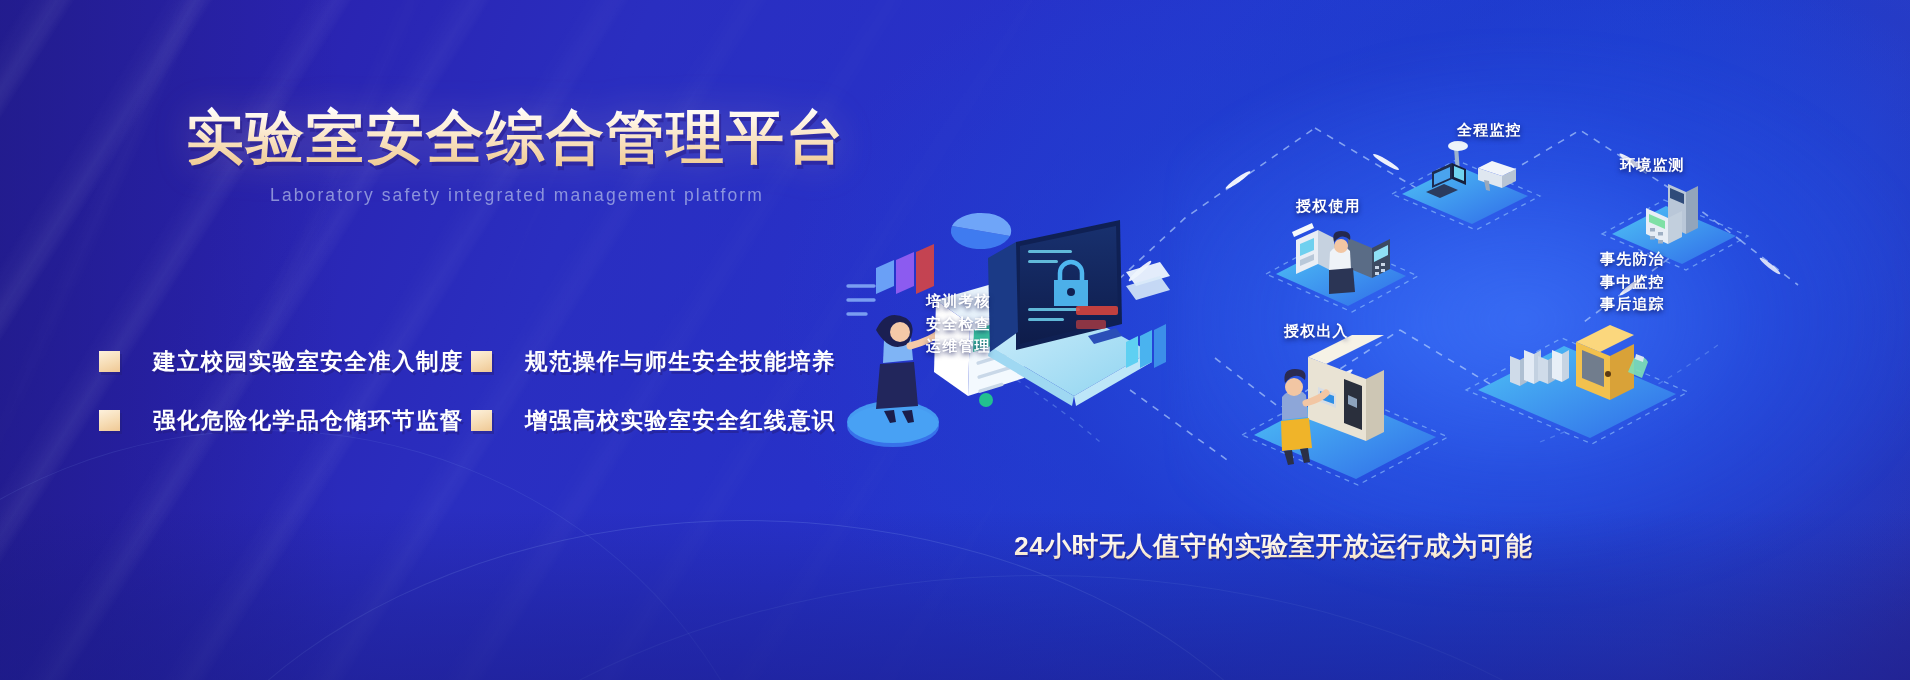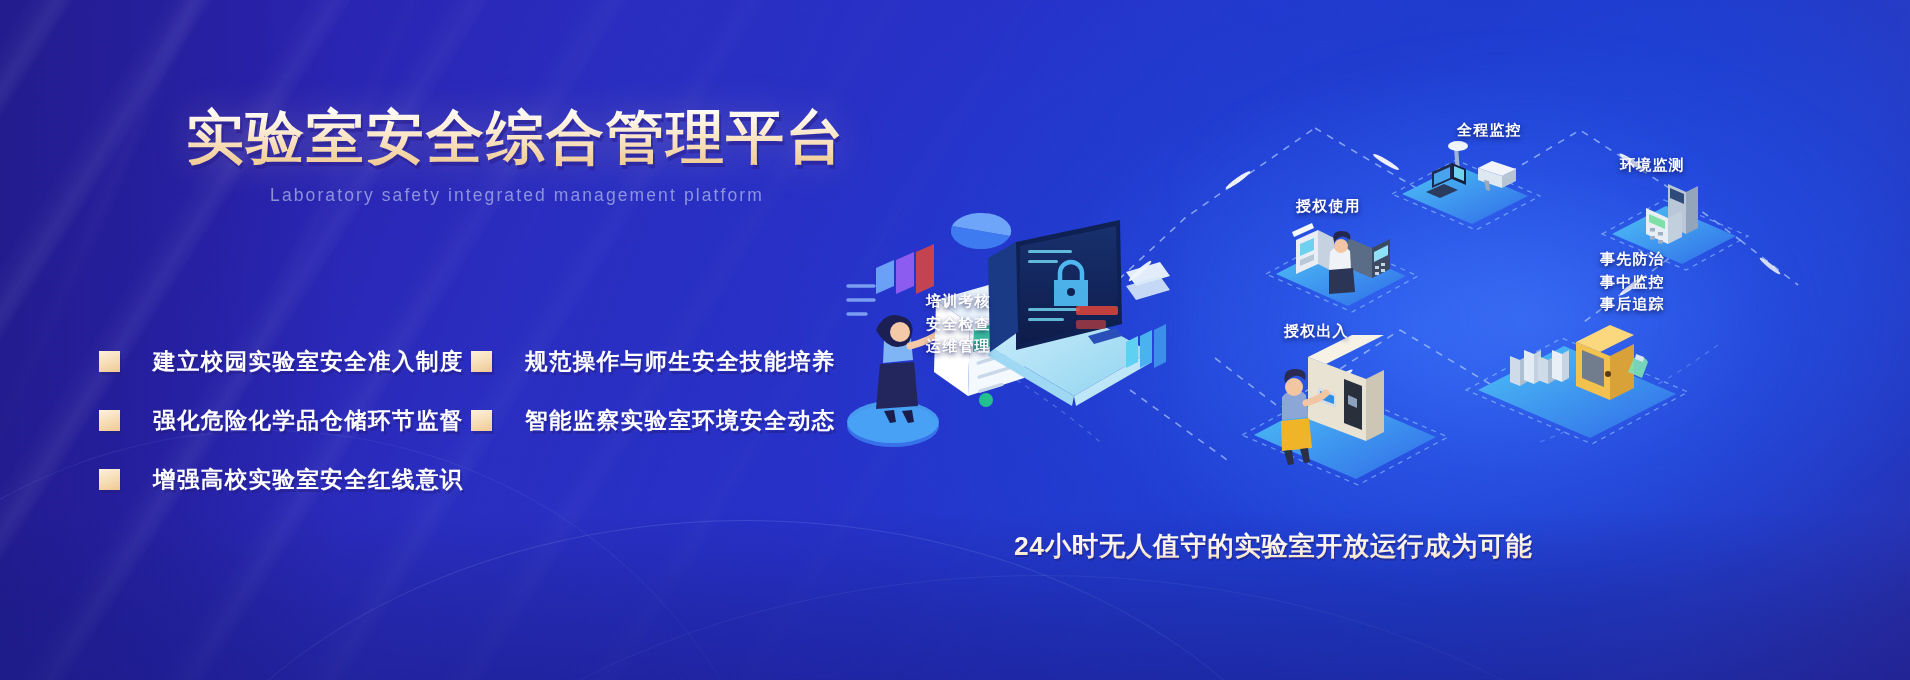--- a/index.html
+++ b/index.html
@@ -206,24 +206,20 @@
       <span class="bullet-marker"></span>
       <span class="bullet-text">建立校园实验室安全准入制度</span>
     </div>
     <div class="bullet">
       <span class="bullet-marker"></span>
       <span class="bullet-text">规范操作与师生安全技能培养</span>
     </div>
     <div class="bullet">
       <span class="bullet-marker"></span>
       <span class="bullet-text">强化危险化学品仓储环节监督</span>
-    </div>
-    <div class="bullet">
-      <span class="bullet-marker"></span>
-      <span class="bullet-text">智能监察实验室环境安全动态</span>
     </div>
     <div class="bullet">
       <span class="bullet-marker"></span>
       <span class="bullet-text">增强高校实验室安全红线意识</span>
     </div>
   </div>
 
   <div class="diagram">
 
     <svg width="930" height="530" style="position:absolute;left:0;top:0;overflow:visible">

